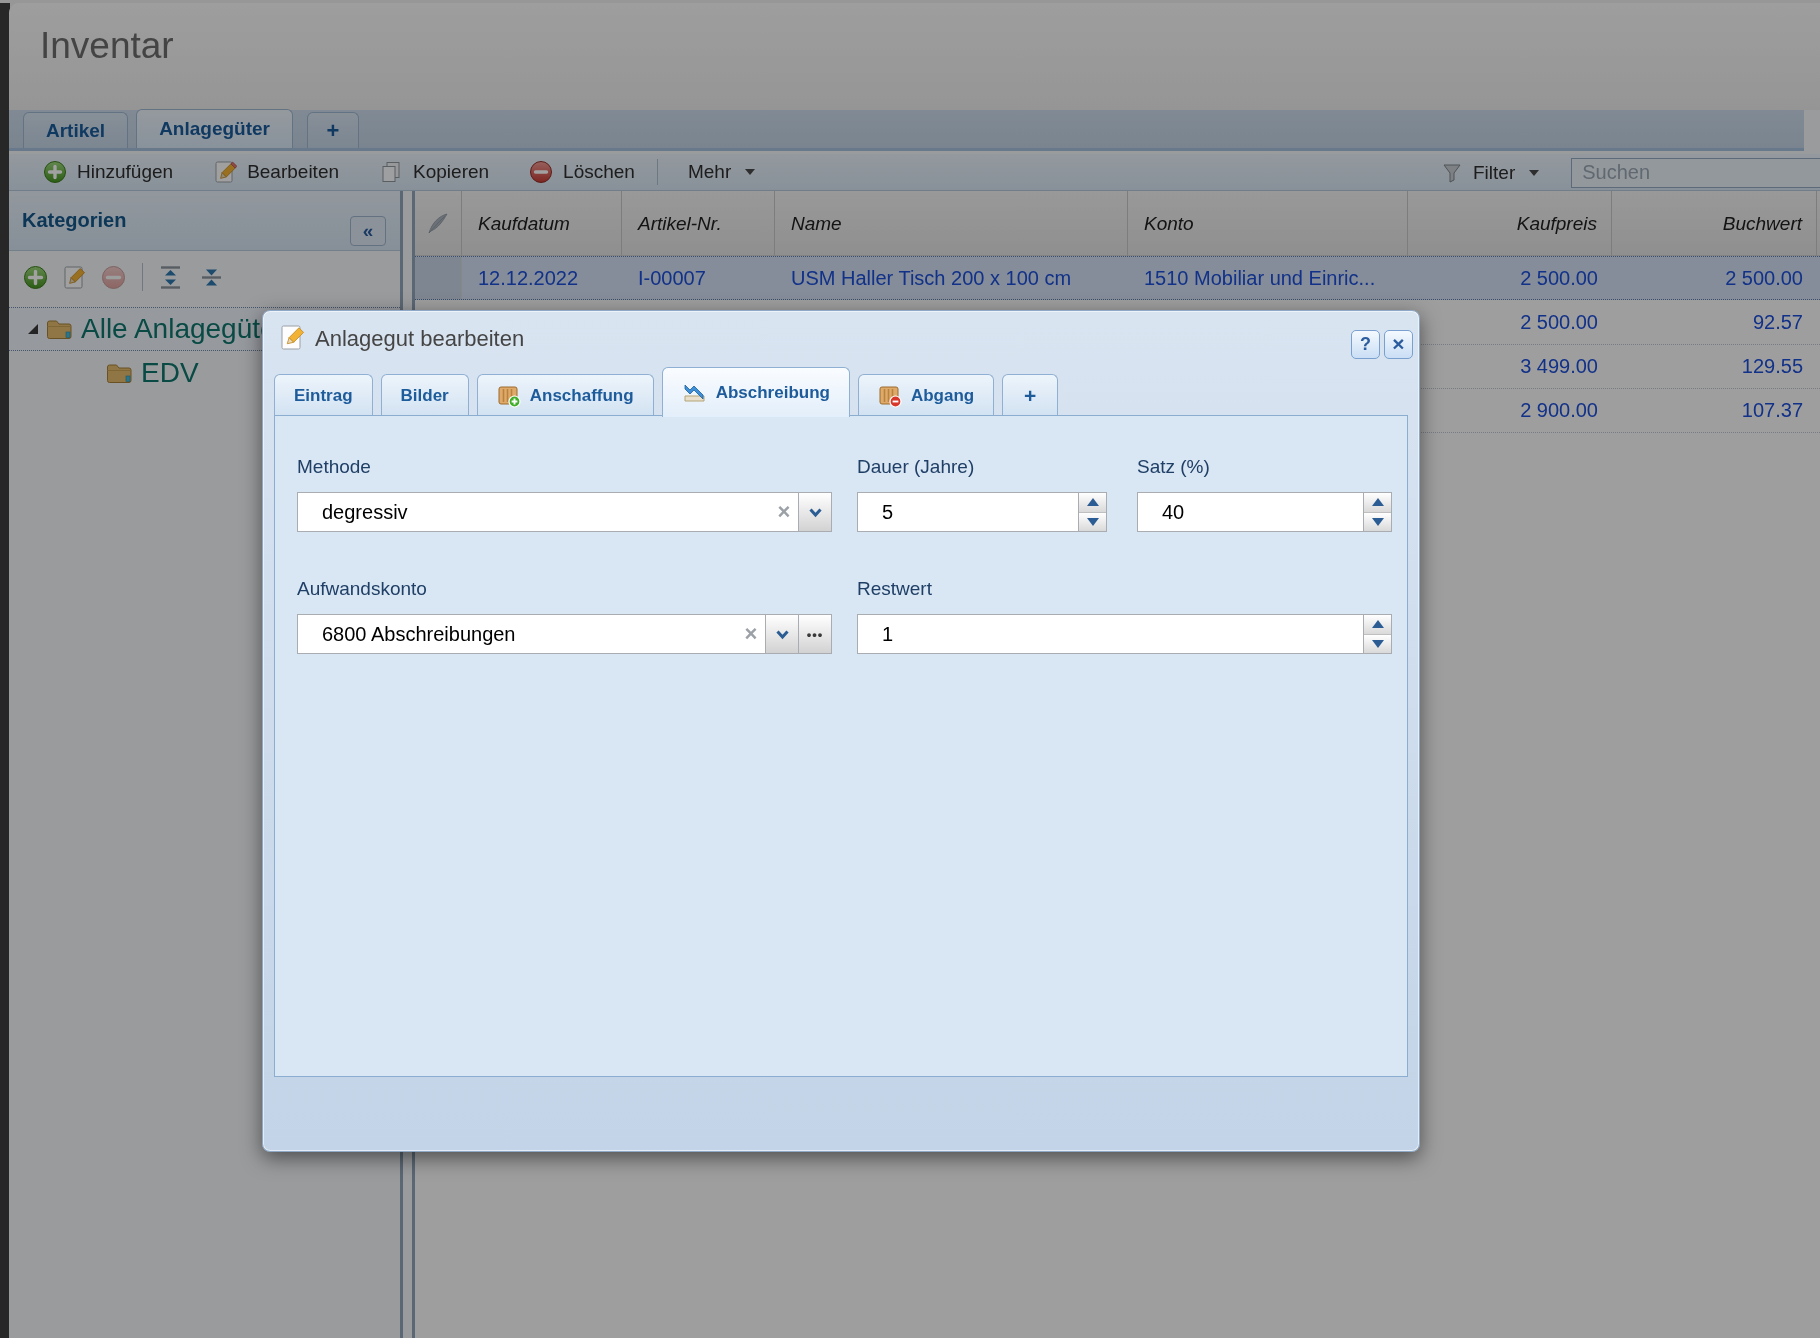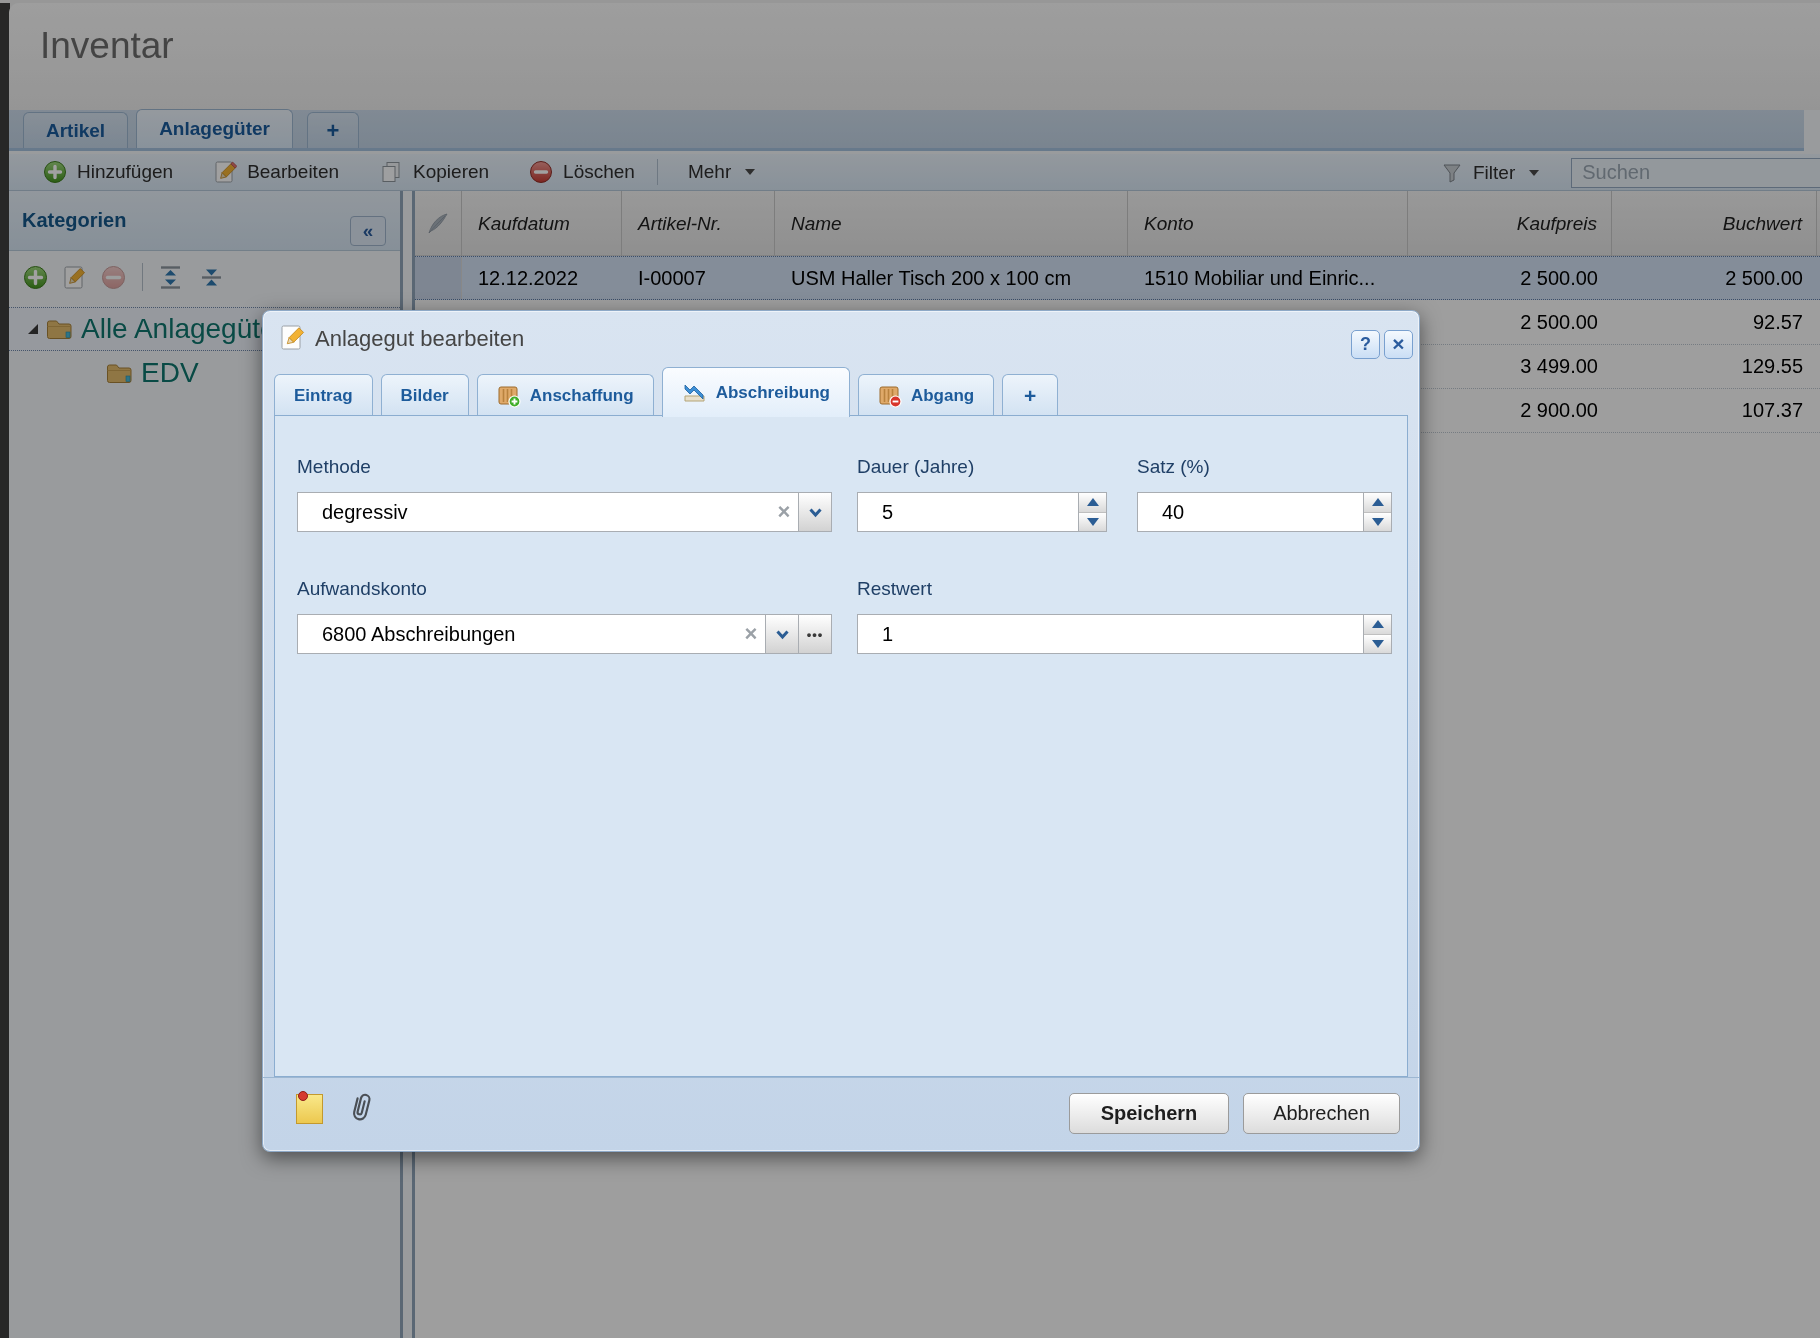--- a/index.html
+++ b/index.html
@@ -77,21 +77,21 @@
   .ghead { position:absolute; left:0; top:0; right:0; height:65px;
            background:linear-gradient(#f2f2f2,#e3e3e3); border-bottom:1px solid #cfcfcf;font-style:italic; }
   .gh-cell { position:absolute; top:0; height:65px; display:flex; align-items:center;
              font-size:19px; color:#202020; border-right:1px solid #c6c6c6; padding-left:16px;
              cursor:pointer; }
   .gh-cell.num { justify-content:flex-end; padding-right:14px; padding-left:0; }
   .grow { position:absolute; left:0; right:0; height:44px; background:#fbfbfb;
           border-bottom:1px dotted #bcc5cf; cursor:pointer; }
   .grow.selected { background:#d1dff2; border-top:1px dotted #5f7ca6; border-bottom:1px dotted #5f7ca6; }
   .gcell { position:absolute; top:0; height:100%; display:flex; align-items:center;
-           font-size:20px; color:#000000; padding-left:16px; white-space:nowrap; overflow:hidden; }
+           font-size:20px; color:#1d4ed8; padding-left:16px; white-space:nowrap; overflow:hidden; }
   .gcell.num { justify-content:flex-end; padding-right:14px; padding-left:0; }
   .icon-col { background:rgba(0,0,0,0.045); border-right:1px solid #d8d8d8; }
 
   
   .mask { position:fixed; inset:0; background:rgba(0,0,0,0.37); z-index:30; }
   .dialog { position:fixed; left:262px; top:310px; width:1158px; height:842px; z-index:40;
             background:linear-gradient(#d9e4f1,#c3d4e8); border:1px solid #8ea9c7; border-radius:8px;
             box-shadow:0 6px 20px rgba(0,0,0,.5), inset 0 0 0 1px rgba(255,255,255,.55); }
   .dlg-titlebar { position:absolute; left:0; top:0; right:0; height:55px; cursor:move; }
   .dlg-title { position:absolute; left:52px; top:15px; font-size:22px; color:#454545; }
@@ -476,22 +476,13 @@
         <div class="up">
             <span class="tri-up"></span>
           </div>
         <div>
             <span class="tri-dn"></span>
           </div>
       </span>
     </div>
   </div>
 
-  <div class="dlg-footer">
-    <div class="note-ic"></div>
-    <span class="clip-ic">
-      <svg width="28" height="34" viewBox="0 0 26 30">
-          <path d="M8 8 v13 a5.5 5.5 0 0 0 11 0 V7 a4 4 0 0 0 -8 0 v13 a2 2 0 0 0 4 0 V9" fill="none" stroke="#4a4f55" stroke-width="2" stroke-linecap="round" transform="rotate(14 13 15)"></path>
-        </svg></span>
-    <div class="btn btn-save">Speichern</div>
-    <div class="btn btn-cancel">Abbrechen</div>
-  </div>
 </div>
 
 </body></html>

